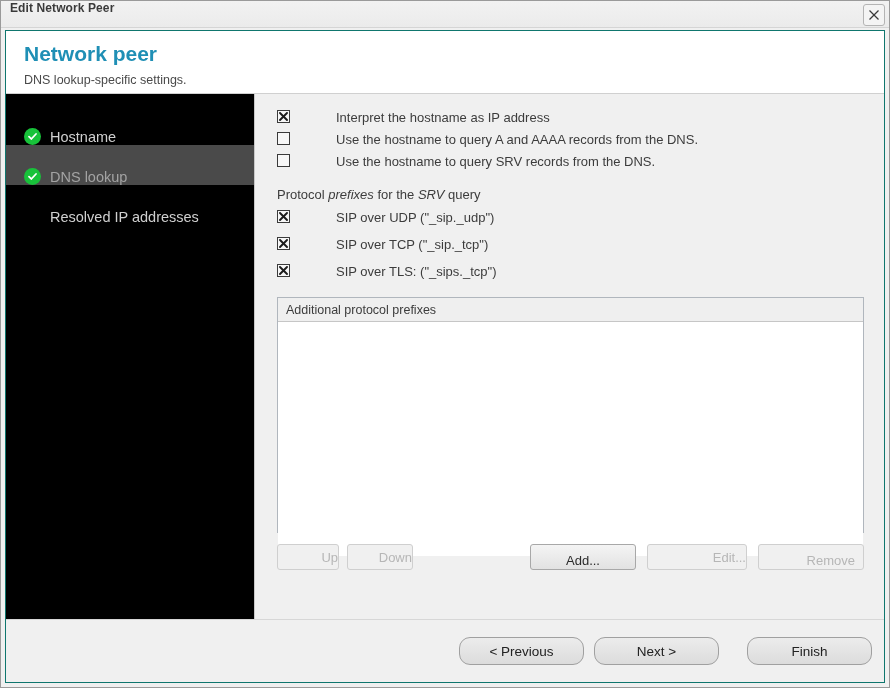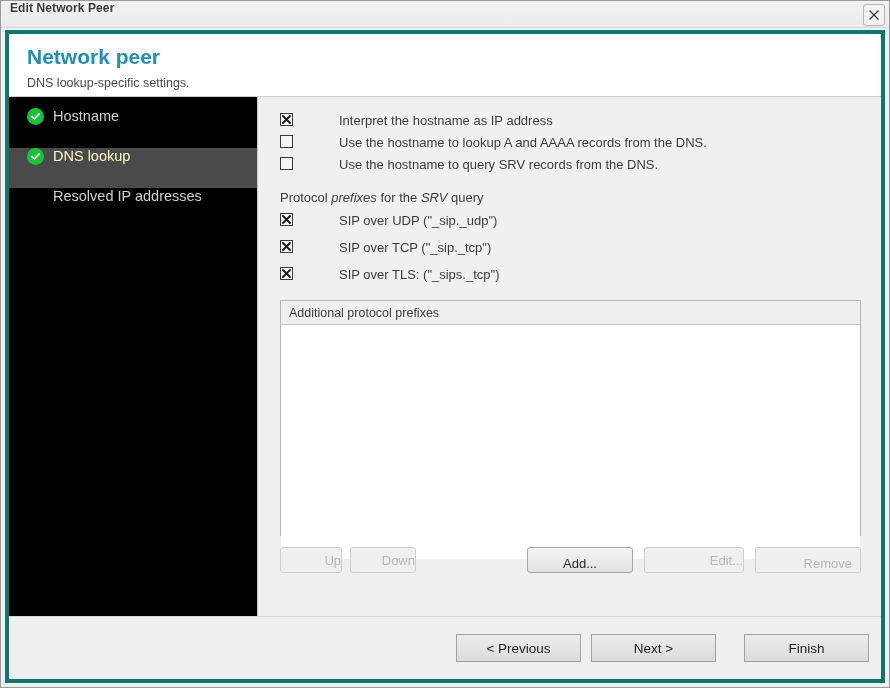--- a/index.html
+++ b/index.html
@@ -53,21 +53,21 @@
   }
   .close-btn svg { display: block; }
 
   
   .frame {
     position: absolute;
     left: 4px;
     top: 29px;
     right: 4px;
     bottom: 4px;
-    border: 4px solid #0f766e;
+    border: 1px solid #0f766e;
     background: #f0f0f0;
     box-sizing: border-box;
   }
 
   
   .header {
     background: #ffffff;
     height: 63px;
     border-bottom: 1px solid #d0d0d0;
     box-sizing: border-box;
@@ -96,35 +96,35 @@
   .sidebar {
     width: 248px;
     background: #000000;
     flex: 0 0 248px;
     padding-top: 11px;
     box-sizing: border-box;
   }
   .side-item {
     height: 40px;
     display: flex;
-    align-items: flex-start;
+    align-items: flex-end;
     padding-left: 18px;
     box-sizing: border-box;
     cursor: pointer;
   }
   .side-item .lbl {
     font-size: 14.5px;
     color: #cfcfcf;
     line-height: 16px;
   }
   .side-item.selected {
     background: #4a4a4a;
   }
   .side-item.selected .lbl {
-    color: #fef9c3;
+    color: #a3a3a3;
   }
   .side-item.nocheck { padding-left: 44px; }
   .check-circle {
     width: 17px;
     height: 17px;
     border-radius: 50%;
     background: #18c23a;
     margin-right: 9px;
     flex: 0 0 17px;
     display: flex;
@@ -248,21 +248,21 @@
     justify-content: flex-end;
     padding-right: 12px;
     box-sizing: border-box;
   }
   .nav-btn {
     font-family: "Liberation Sans", sans-serif;
     font-size: 13.5px;
     color: #222222;
     background: linear-gradient(to bottom, #ececec 0%, #dcdcdc 100%);
     border: 1px solid #a0a0a0;
-    border-radius: 0;
+    border-radius: 11px;
     height: 28px;
     width: 125px;
     margin-left: 10px;
     cursor: pointer;
     box-sizing: border-box;
   }
   .nav-btn.gap-big { margin-left: 28px; }
 </style>
 </head>
 <body>
@@ -324,21 +324,21 @@
             <svg width="9" height="9" viewBox="0 0 9 9">
               <line x1="1" y1="1" x2="8" y2="8" stroke="#1c1c1c" stroke-width="1.9" stroke-linecap="round"></line>
               <line x1="8" y1="1" x2="1" y2="8" stroke="#1c1c1c" stroke-width="1.9" stroke-linecap="round"></line>
             </svg>
           </span>
           <span class="cb-label">Interpret the hostname as IP address</span>
         </div>
 
         <div class="cb-row">
           <span class="cbox"></span>
-          <span class="cb-label">Use the hostname to lookup A and AAAA records from the DNS.</span>
+          <span class="cb-label">Use the hostname to query A and AAAA records from the DNS.</span>
         </div>
 
         <div class="cb-row">
           <span class="cbox"></span>
           <span class="cb-label">Use the hostname to query SRV records from the DNS.</span>
         </div>
 
         <div class="section-gap"></div>
 
         <div class="q-label"><span>Protocol </span><span class="it">prefixes</span><span> for the </span><span class="it">SRV</span><span> query</span></div>

